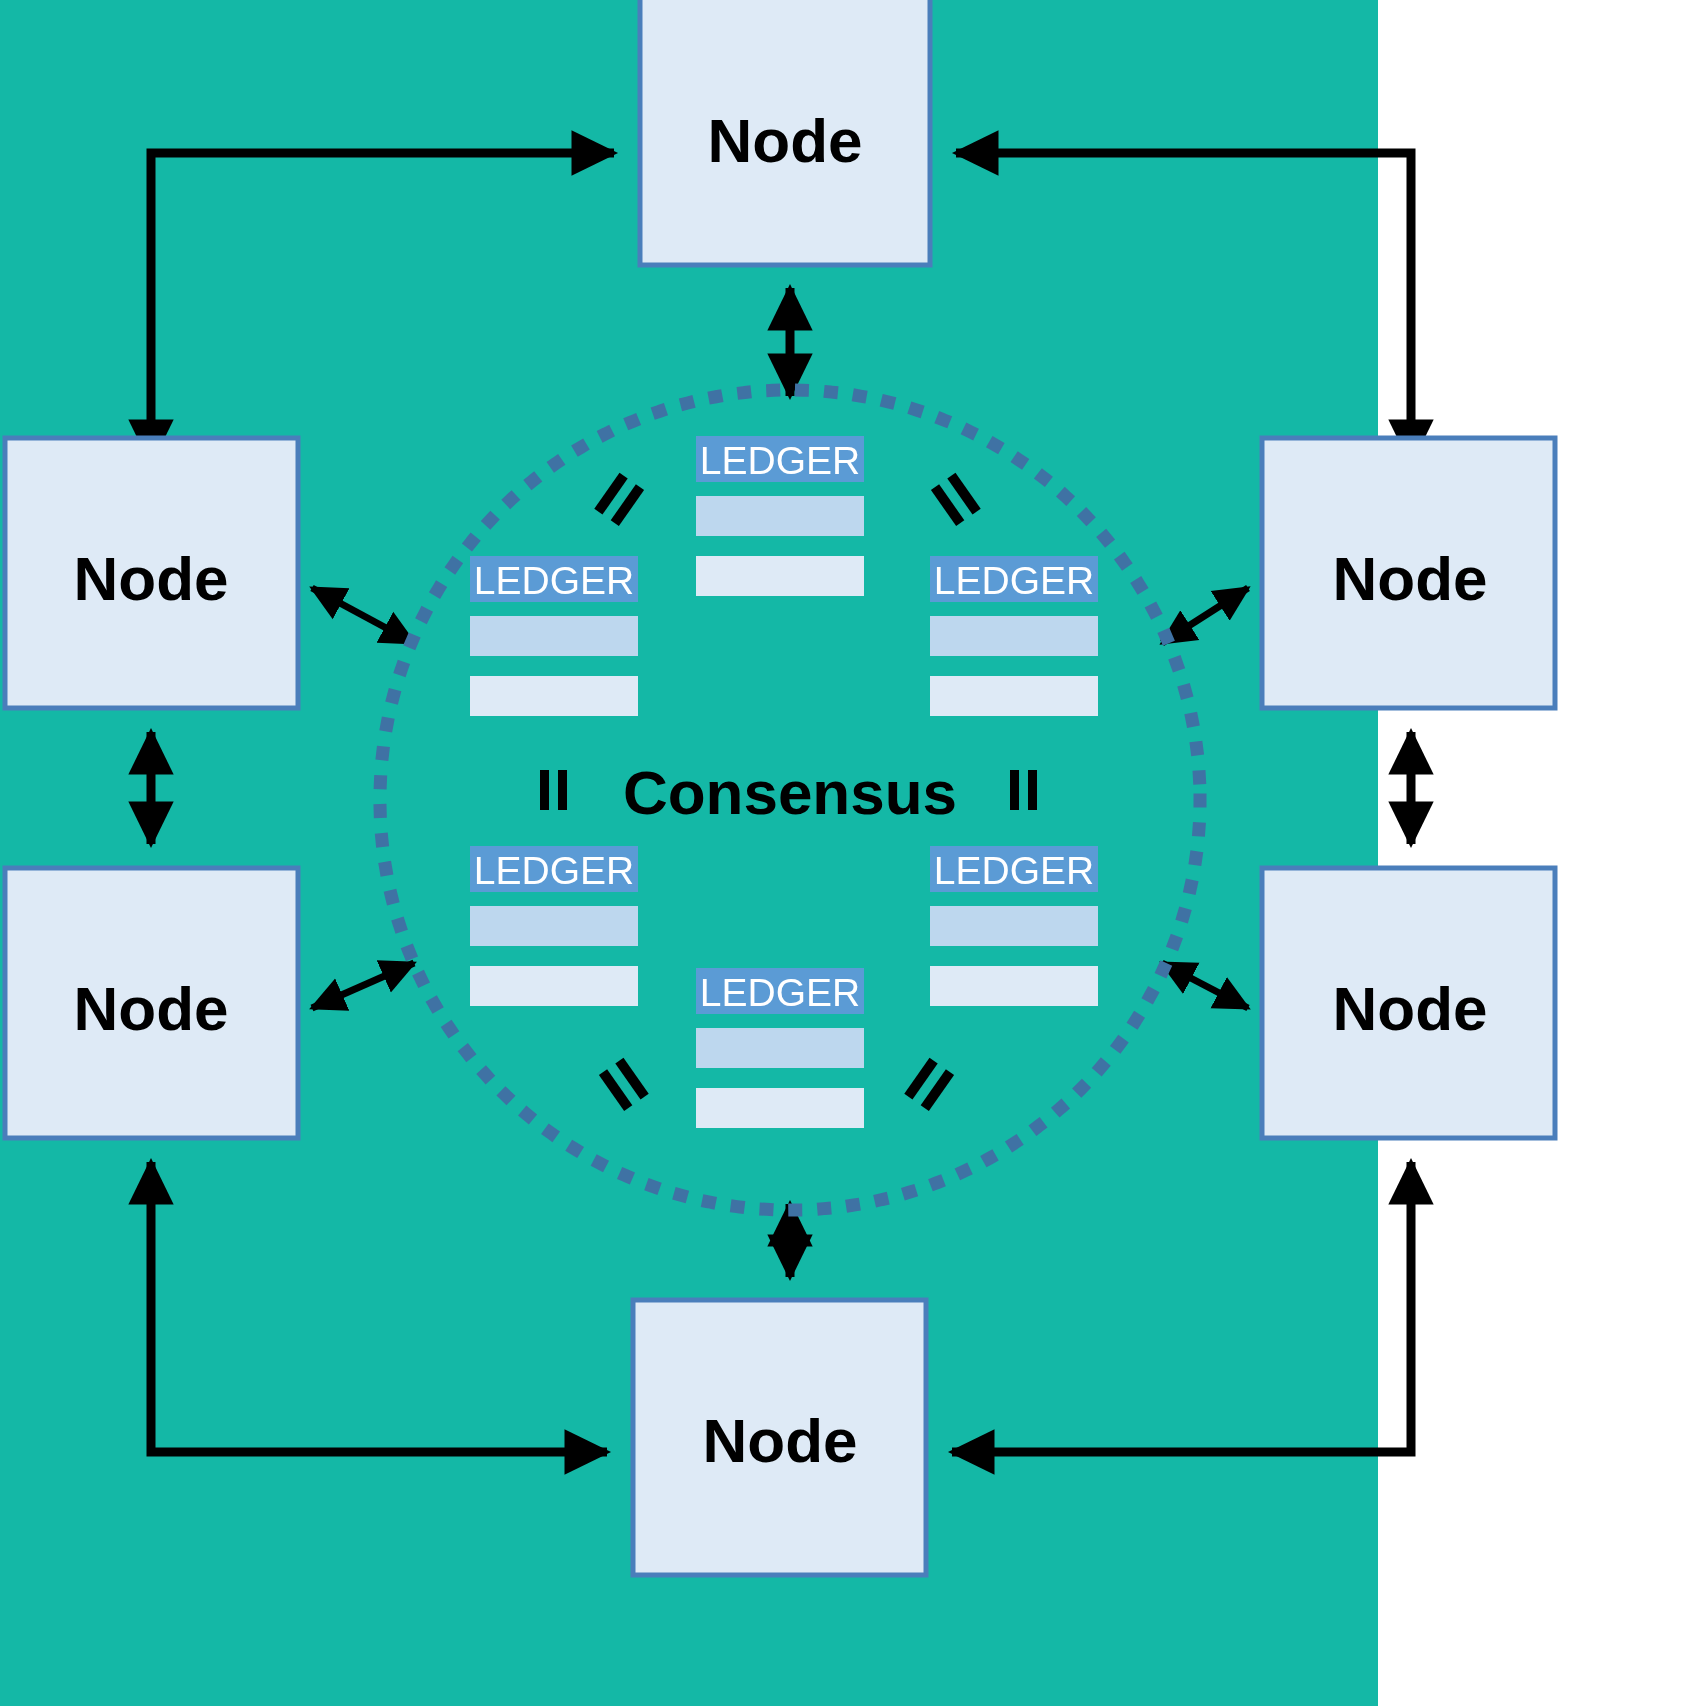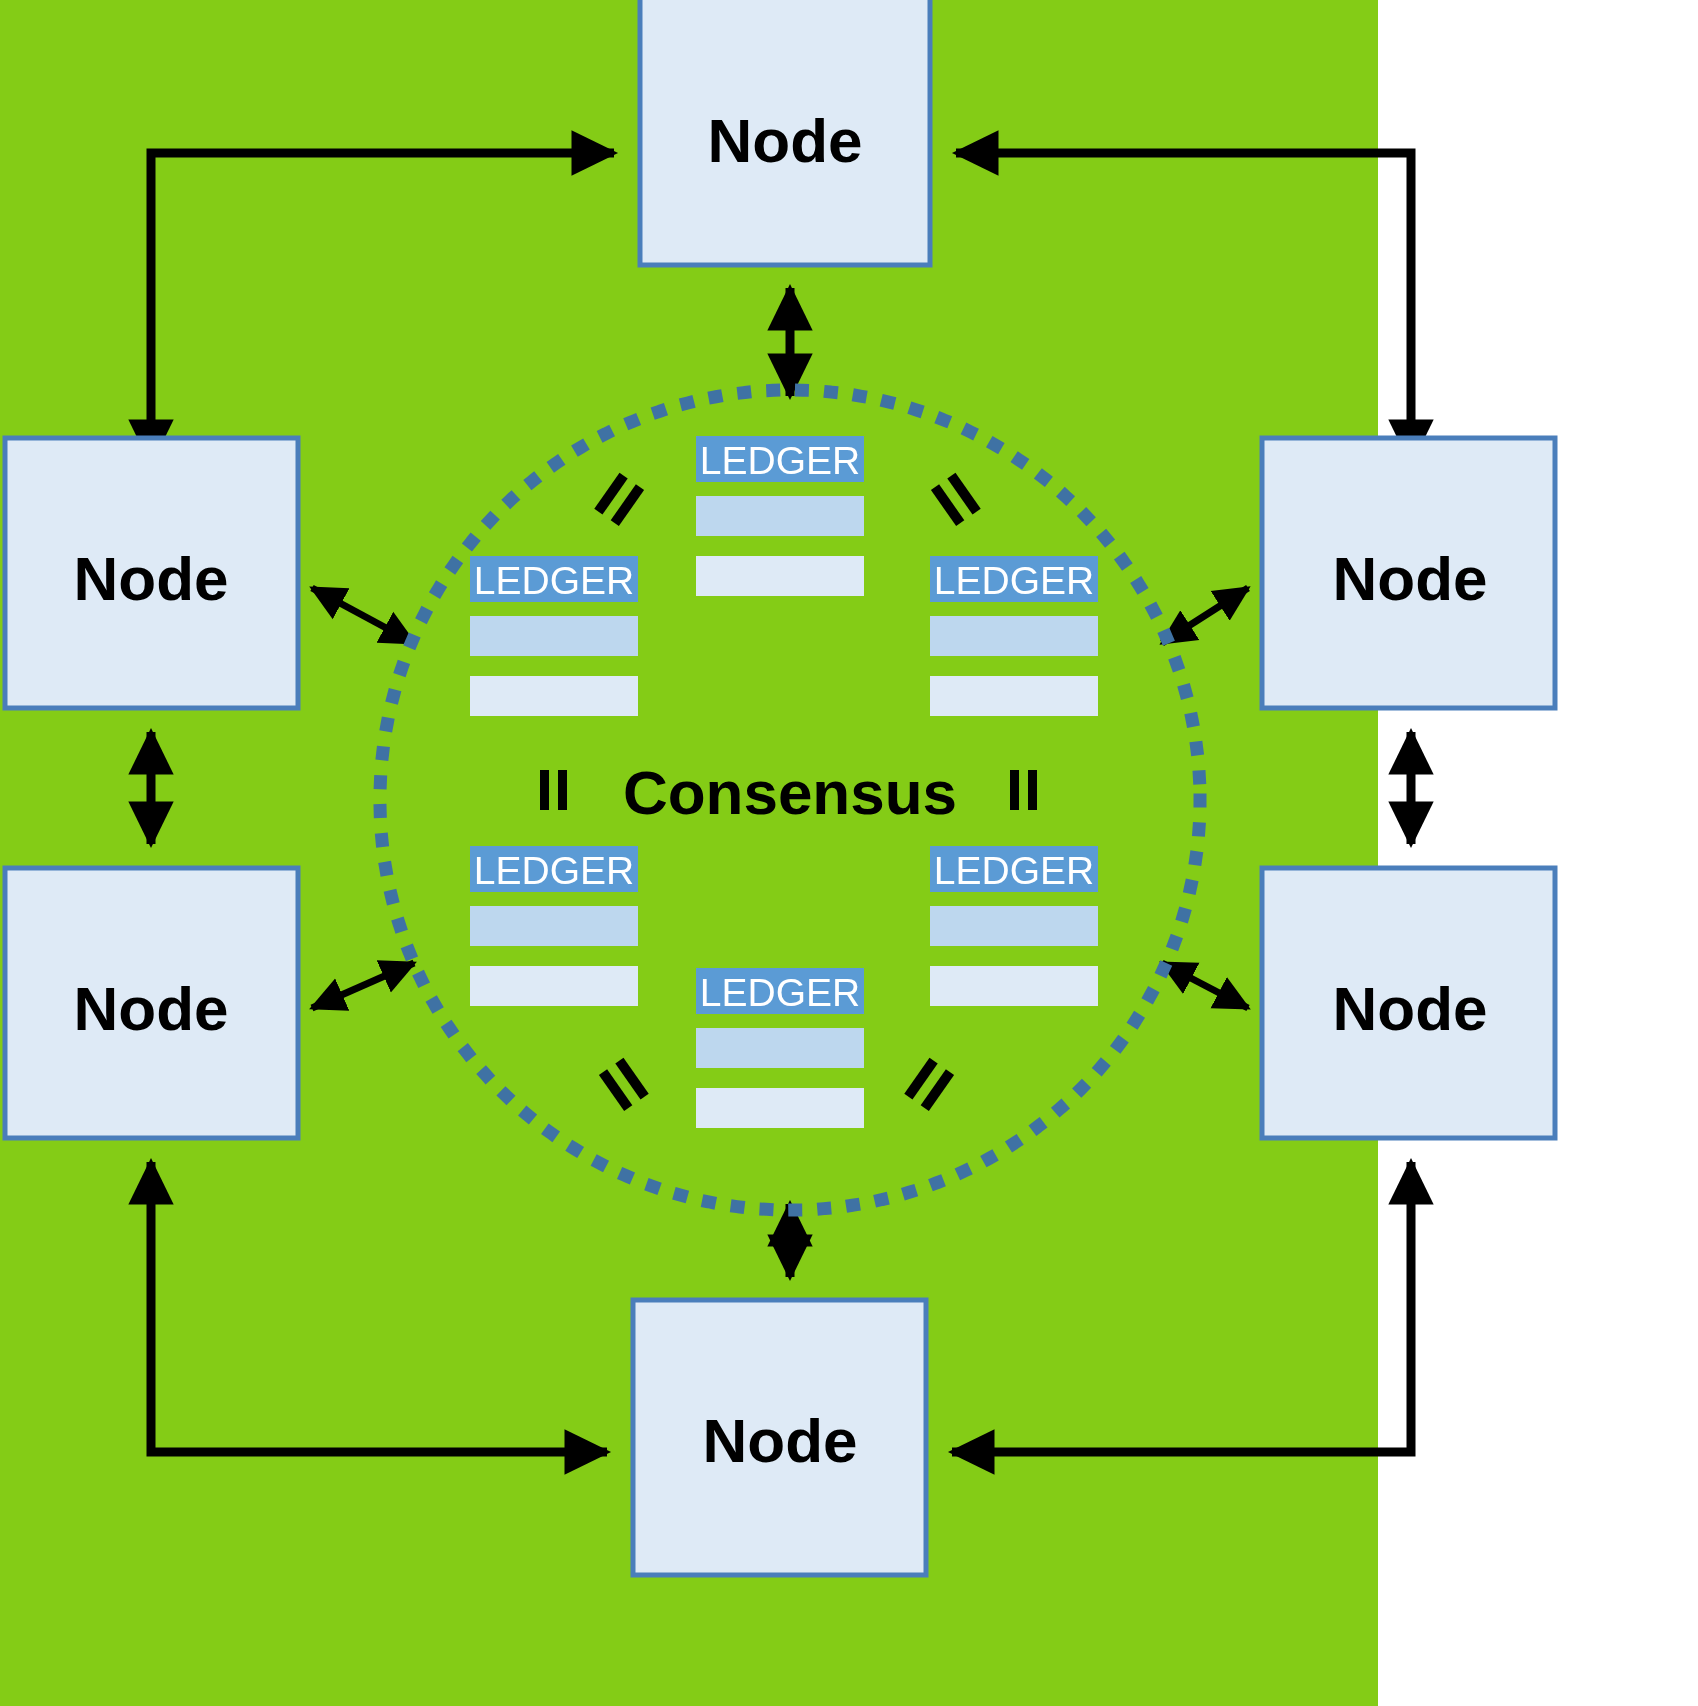--- a/index.html
+++ b/index.html
@@ -10,21 +10,21 @@
   body {
     width: 1698px;
     height: 1706px;
     font-family: "Liberation Sans", sans-serif;
     overflow: hidden;
   }
   #diagram-root {
     position: relative;
     width: 1378px;
     height: 1706px;
-    background: #84cc16;
+    background: #14b8a6;
   }
   svg.diagram-canvas {
     display: block;
     width: 1698px;
     height: 1706px;
   }
   .node-label {
     font-family: "Liberation Sans", sans-serif;
     font-weight: bold;
     font-size: 62px;

